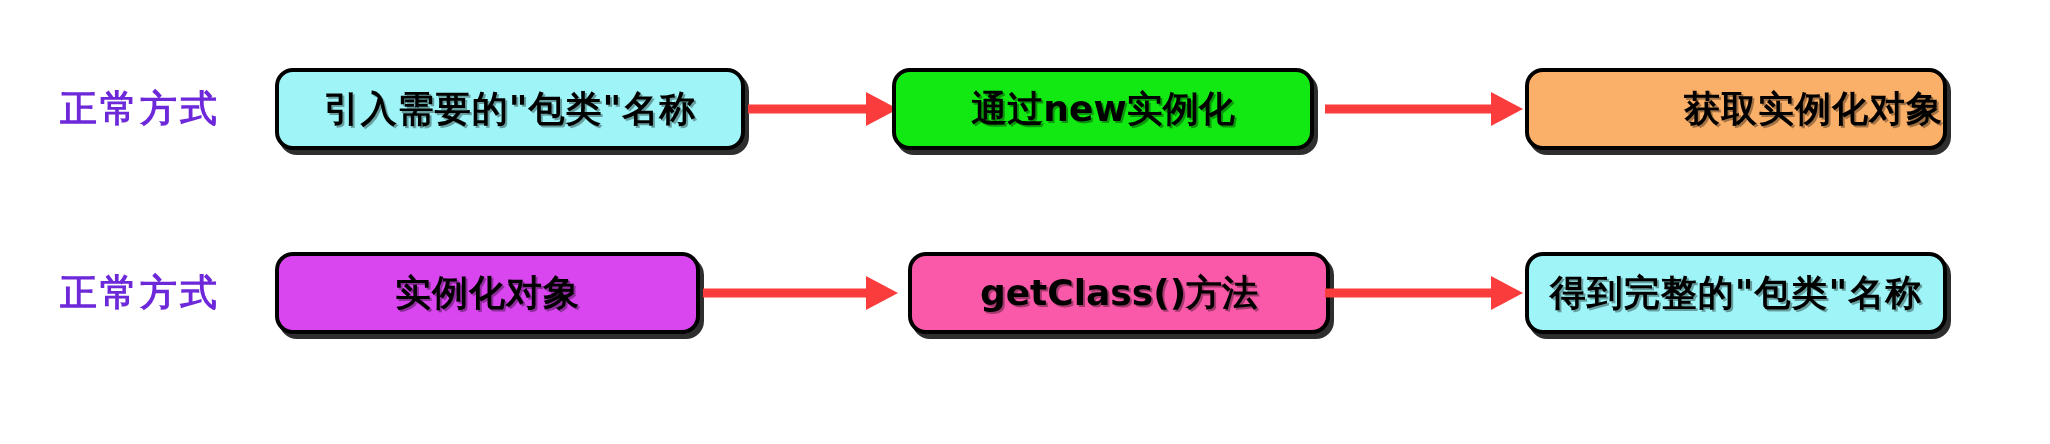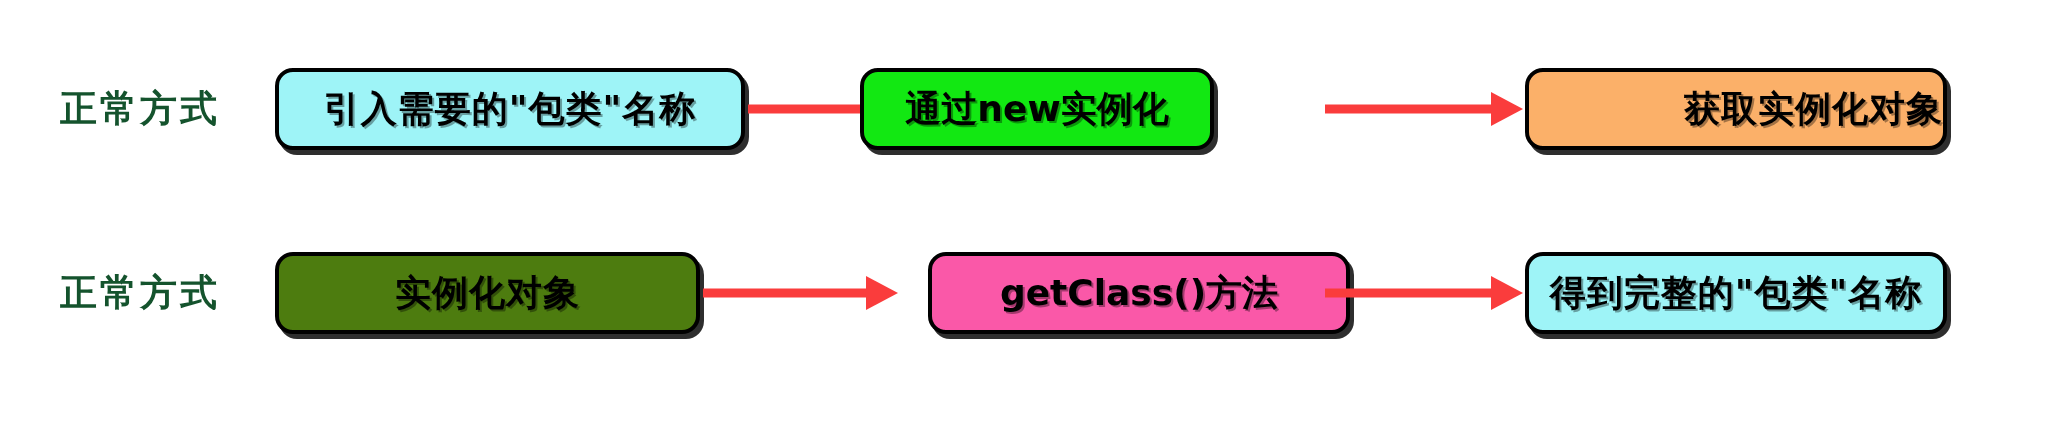--- a/index.html
+++ b/index.html
@@ -15,21 +15,21 @@
     width: 2050px;
     height: 444px;
     background: #ffffff;
     overflow: hidden;
   }
   .row-label {
     position: absolute;
     font-family: "DejaVu Sans", "Liberation Sans", sans-serif;
     font-size: 37px;
     font-weight: 700;
-    color: #14532d;
+    color: #6d28d9;
     letter-spacing: 3px;
     white-space: nowrap;
     text-align: left;
     line-height: 1;
   }
   .node {
     position: absolute;
     box-sizing: border-box;
     border: 4px solid #000000;
     border-radius: 18px;
@@ -84,45 +84,45 @@
 
   <div class="node" style="left:275px; top:68px; width:470px; height:82px; background:#9ef4f7;">
     <span class="node-label">引入需要的"包类"名称</span>
   </div>
 
   <div class="arrow" style="left:748px; top:109px;">
     <span class="shaft" style="width:118px;"></span>
     <span class="head" style="left:118px;"></span>
   </div>
 
-  <div class="node" style="left:860px; top:68px; width:354px; height:82px; background:#12e812;">
+  <div class="node" style="left:892px; top:68px; width:422px; height:82px; background:#12e812;">
     <span class="node-label latin-mix">通过new实例化</span>
   </div>
 
   <div class="arrow" style="left:1325px; top:109px;">
     <span class="shaft" style="width:166px;"></span>
     <span class="head" style="left:166px;"></span>
   </div>
 
   <div class="node" style="left:1525px; top:68px; width:422px; height:82px; background:#fbb069;justify-content:flex-end;">
     <span class="node-label">获取实例化对象</span>
   </div>
 
   <div class="row-label" style="left:60px; top:274px;">正常方式</div>
 
-  <div class="node" style="left:275px; top:252px; width:425px; height:82px; background:#4d7c0f;">
+  <div class="node" style="left:275px; top:252px; width:425px; height:82px; background:#d946ef;">
     <span class="node-label">实例化对象</span>
   </div>
 
   <div class="arrow" style="left:703px; top:293px;">
     <span class="shaft" style="width:163px;"></span>
     <span class="head" style="left:163px;"></span>
   </div>
 
-  <div class="node" style="left:928px; top:252px; width:422px; height:82px; background:#fa58a8;">
+  <div class="node" style="left:908px; top:252px; width:422px; height:82px; background:#fa58a8;">
     <span class="node-label latin-mix">getClass()方法</span>
   </div>
 
   <div class="arrow" style="left:1325px; top:293px;">
     <span class="shaft" style="width:166px;"></span>
     <span class="head" style="left:166px;"></span>
   </div>
 
   <div class="node" style="left:1525px; top:252px; width:422px; height:82px; background:#9ef4f7;">
     <span class="node-label">得到完整的"包类"名称</span>

